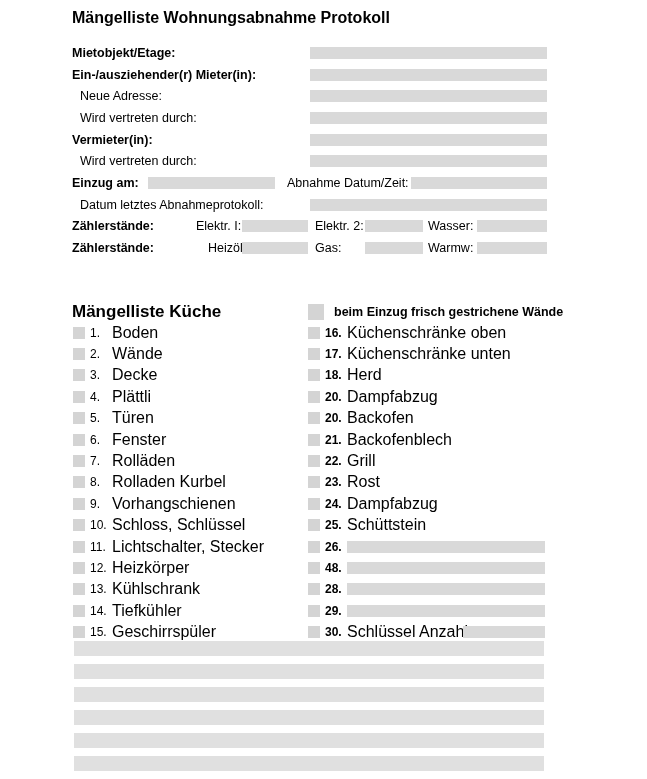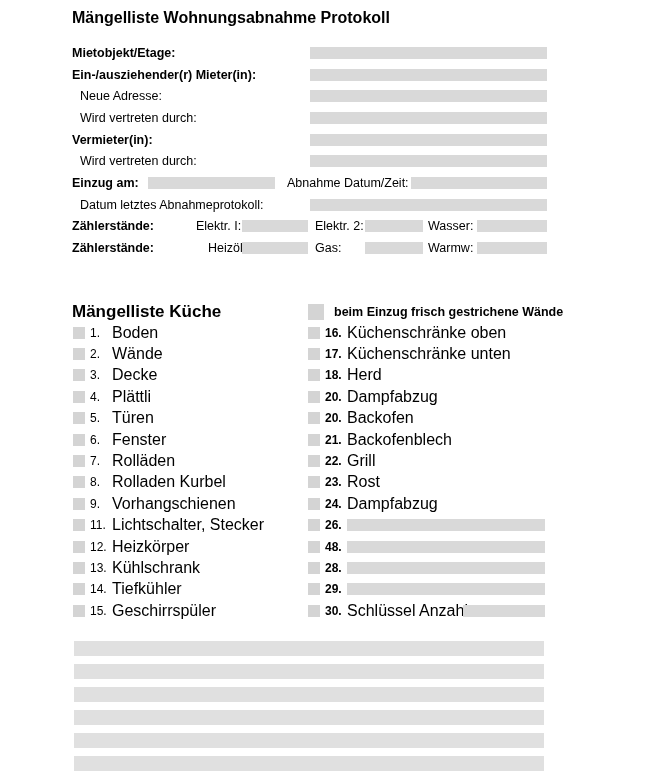--- a/index.html
+++ b/index.html
@@ -216,20 +216,28 @@
       <div class="cl-row">
         <div class="cbox left"></div>
         <span class="cl-num left">9.</span>
         <span class="cl-label left">Vorhangschienen</span>
         <div class="cbox right"></div>
         <span class="cl-num right">24.</span>
         <span class="cl-label right">Dampfabzug</span>
       </div>
       <div class="cl-row">
         <div class="cbox left"></div>
+        <span class="cl-num left">10.</span>
+        <span class="cl-label left">Schloss, Schlüssel</span>
+        <div class="cbox right"></div>
+        <span class="cl-num right">25.</span>
+        <span class="cl-label right">Schüttstein</span>
+      </div>
+      <div class="cl-row">
+        <div class="cbox left"></div>
         <span class="cl-num left">11.</span>
         <span class="cl-label left">Lichtschalter, Stecker</span>
         <div class="cbox right"></div>
         <span class="cl-num right">26.</span>
         <div class="cl-field-wide"></div>
       </div>
       <div class="cl-row">
         <div class="cbox left"></div>
         <span class="cl-num left">12.</span>
         <span class="cl-label left">Heizkörper</span>

